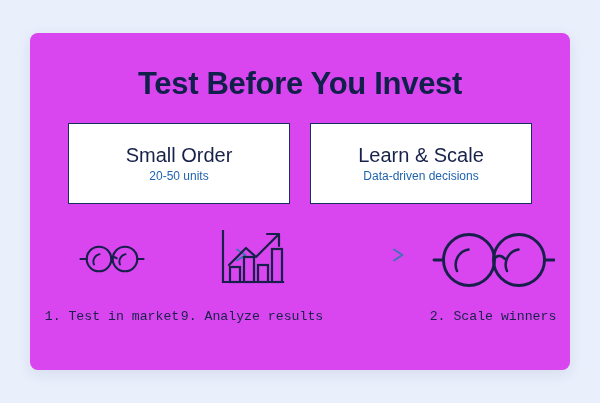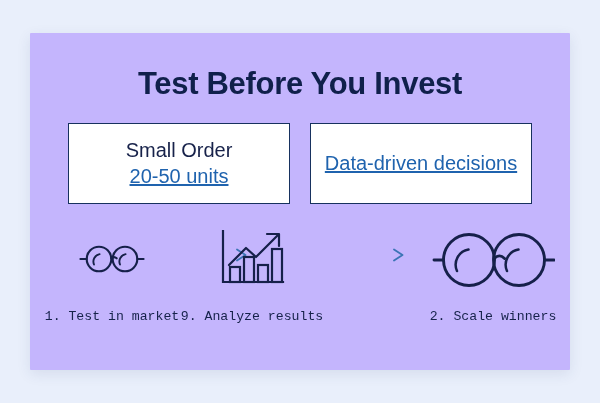--- a/index.html
+++ b/index.html
@@ -17,22 +17,22 @@
     position: relative;
     width: 600px;
     height: 403px;
   }
   #card {
     position: absolute;
     left: 30px;
     top: 33px;
     width: 540px;
     height: 337px;
-    background: #c4b5fd;
-    border-radius: 1px;
+    background: #d946ef;
+    border-radius: 8px;
     box-shadow: 0 4px 14px rgba(40, 60, 110, 0.10);
     box-sizing: border-box;
   }
   #title {
     position: absolute;
     left: 0;
     top: 33px;
     width: 540px;
     text-align: center;
     font-size: 31px;
@@ -61,24 +61,23 @@
     justify-content: center;
     background: #ffffff;
   }
   .pill-title {
     font-size: 20px;
     color: #17224a;
     line-height: 1.15;
     margin-bottom: 3px;
   }
   .pill-sub {
-    font-size: 20px;
+    font-size: 12px;
     color: #1f63ae;
     line-height: 1.15;
-    text-decoration: underline;
   }
   #steps {
     position: absolute;
     left: 0;
     top: 190px;
     width: 540px;
     height: 115px;
   }
   .step {
     position: absolute;
@@ -121,20 +120,21 @@
     <div id="title">Test Before You Invest</div>
 
     <div class="pill-row">
 
       <div class="pill">
         <div class="pill-title">Small Order</div>
         <div class="pill-sub">20-50 units</div>
       </div>
 
       <div class="pill">
+        <div class="pill-title">Learn &amp; Scale</div>
         <div class="pill-sub">Data-driven decisions</div>
       </div>
 
     </div>
 
     <div id="steps">
 
       <div class="step" id="step1">
         <div class="step-icon">
           <svg width="84" height="40" viewBox="0 0 84 40">

